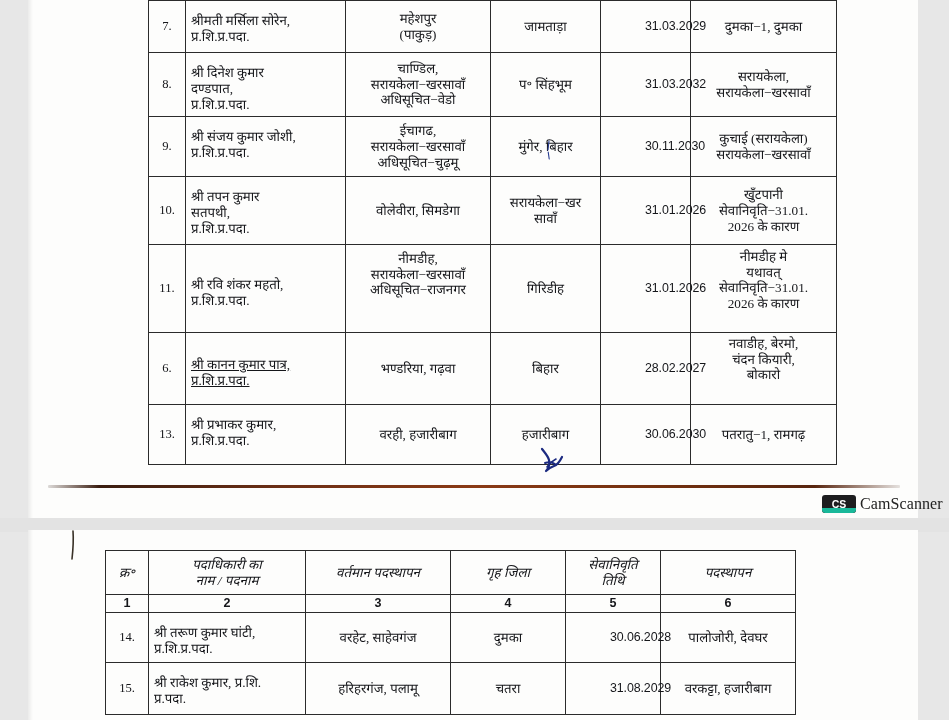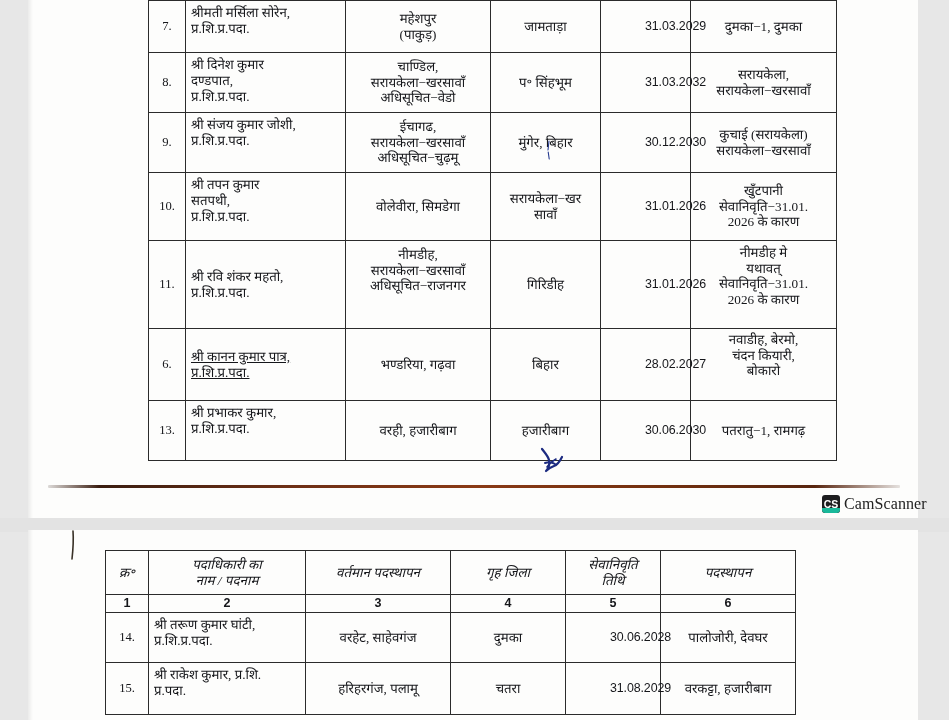--- a/index.html
+++ b/index.html
@@ -53,21 +53,21 @@
     font-weight: normal;
   }
   .doc-table td.sn {
     font-size: 12.6px;
     font-family: "Liberation Serif", serif;
     vertical-align: middle;
   }
   .doc-table td.name {
     text-align: left;
     vertical-align: top;
-    padding-top: 4px;
+    padding-top: 12px;
     line-height: 1.22;
   }
   .doc-table td.dt {
     font-family: "Liberation Sans", sans-serif;
     font-size: 12.4px;
     letter-spacing: -0.1px;
     padding-left: 44px;
   }
   .cellline { display: block; }
 
@@ -128,21 +128,21 @@
   }
 
   
   #camscanner {
     position: absolute;
     left: 822px; top: 495px;
     display: flex; align-items: center; gap: 4px;
   }
   #cs-badge {
     position: relative;
-    width: 18px; height: 18px;
+    width: 34px; height: 18px;
     background: #1d1d1f;
     border-radius: 3px;
     color: #fff;
     font-family: "Liberation Sans", sans-serif;
     font-weight: bold;
     font-size: 10.5px;
     display: flex; align-items: center; justify-content: center;
     overflow: hidden;
   }
   #cs-badge::after {
@@ -248,21 +248,21 @@
           <span class="cellline">प्र.शि.प्र.पदा.</span>
         </td>
         <td>
           <span class="cellline">ईचागढ,</span>
           <span class="cellline">सरायकेला−खरसावाँ</span>
           <span class="cellline">अधिसूचित−चुढ़मू</span>
         </td>
         <td>
           <span class="cellline">मुंगेर, बिहार</span>
         </td>
-        <td class="dt">30.12.2030</td>
+        <td class="dt">30.11.2030</td>
         <td>
           <span class="cellline">कुचाई (सरायकेला)</span>
           <span class="cellline">सरायकेला−खरसावाँ</span>
         </td>
       </tr>
 
       <tr style="height:68px;">
         <td class="sn">10.</td>
         <td class="name">
           <span class="cellline">श्री तपन कुमार</span>

